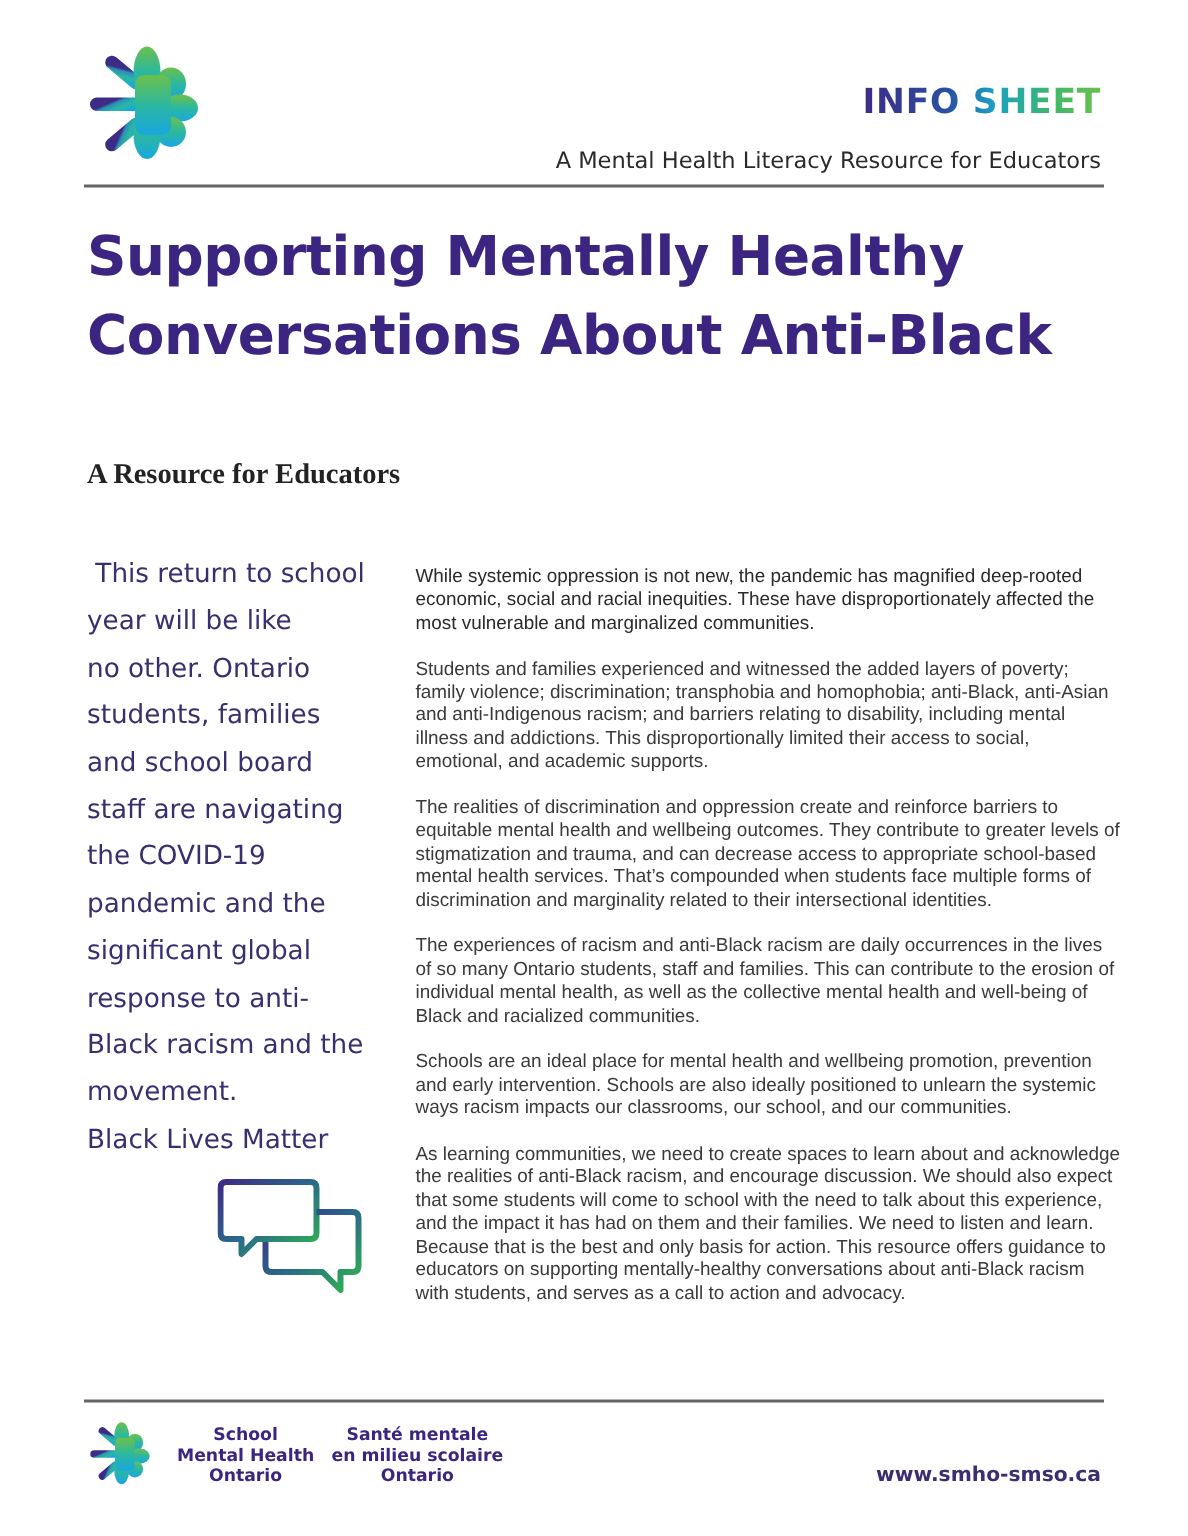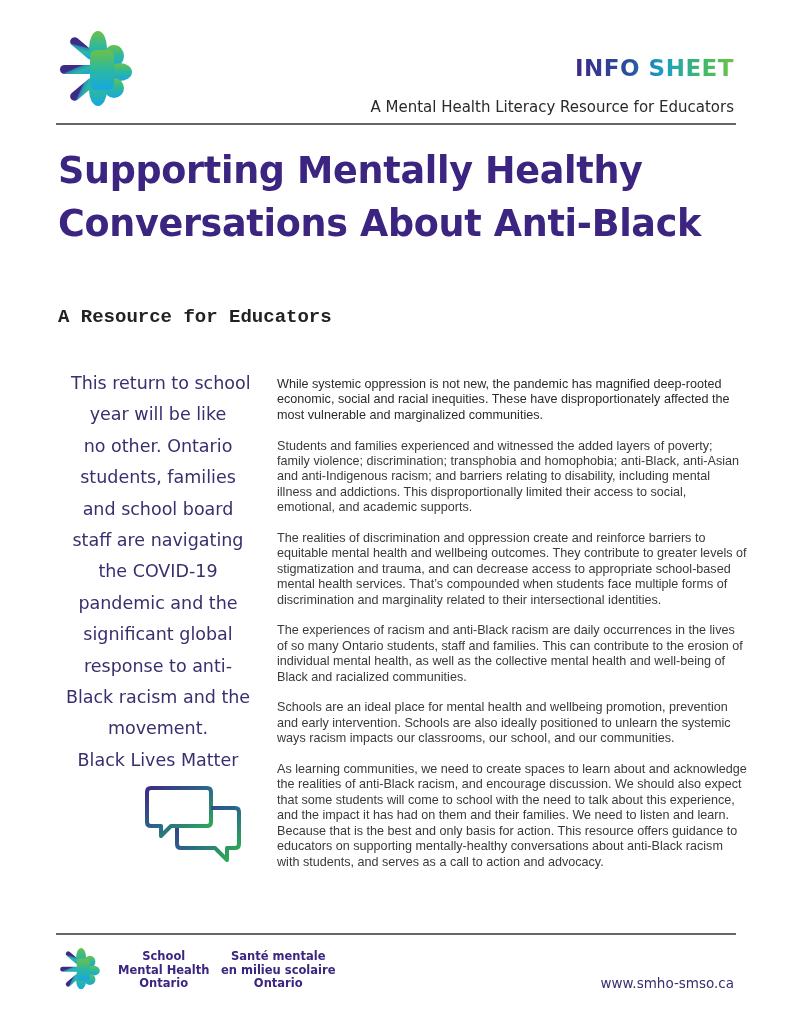--- a/index.html
+++ b/index.html
@@ -24,26 +24,26 @@
     .rule.top { top: 123px; }
     .rule.bottom { top: 933px; }
 
     .title {
       position: absolute; left: 58px; top: 144px; width: 700px;
       font-family: "DejaVu Sans", sans-serif; font-weight: bold;
       font-size: 36.5px; line-height: 53px; color: #3c2580; letter-spacing: -0.3px;
     }
     .subtitle {
       position: absolute; left: 58px; top: 306px;
-      font-family: Liberation Mono, monospace; font-weight: bold; font-size: 19px; color: #222;
+      font-family: Liberation Serif, serif; font-weight: bold; font-size: 19px; color: #222;
     }
 
     .pull-quote {
       position: absolute; left: 58px; top: 368px; width: 200px;
-      font-family: "DejaVu Sans", sans-serif; font-size: 17.5px; line-height: 31.4px; color: #3a2e6e; text-align: center;
+      font-family: "DejaVu Sans", sans-serif; font-size: 17.5px; line-height: 31.4px; color: #3a2e6e;
     }
     .pull-quote span { display: block; white-space: nowrap; }
 
     .chat-icon { position: absolute; left: 145px; top: 782px; width: 100px; height: 90px; }
 
     .body-col {
       position: absolute; left: 277px; top: 377px; width: 470px;
       font-family: "Liberation Sans", sans-serif; font-size: 12.6px; line-height: 15.4px; color: #3a3a3a;
     }
     .body-col p { margin-bottom: 15.4px; }
@@ -53,21 +53,21 @@
     .org-en, .org-fr {
       position: absolute; top: 950px;
       font-family: "DejaVu Sans", sans-serif; font-weight: bold; font-size: 11.5px; line-height: 13.5px; color: #3c2580; text-align: center;
     }
     .org-en { left: 118px; }
     .org-fr { left: 221px; }
     .org-en span, .org-fr span { display: block; white-space: nowrap; }
 
     .website {
       position: absolute; right: 58px; top: 975px;
-      font-family: "DejaVu Sans", sans-serif; font-weight: normal; font-size: 13.5px; color: #3c2e70;
+      font-family: "DejaVu Sans", sans-serif; font-weight: bold; font-size: 13.5px; color: #3c2e70;
     }
   </style>
 </head>
 <body>
 
 <svg class="logo-top" viewBox="0 0 80 78">
   <defs>
     <linearGradient id="lg1" x1="0" y1="0" x2="1" y2="0.6">
       <stop offset="0" stop-color="#3d2b86"></stop>
       <stop offset="0.45" stop-color="#3d2b86"></stop>

